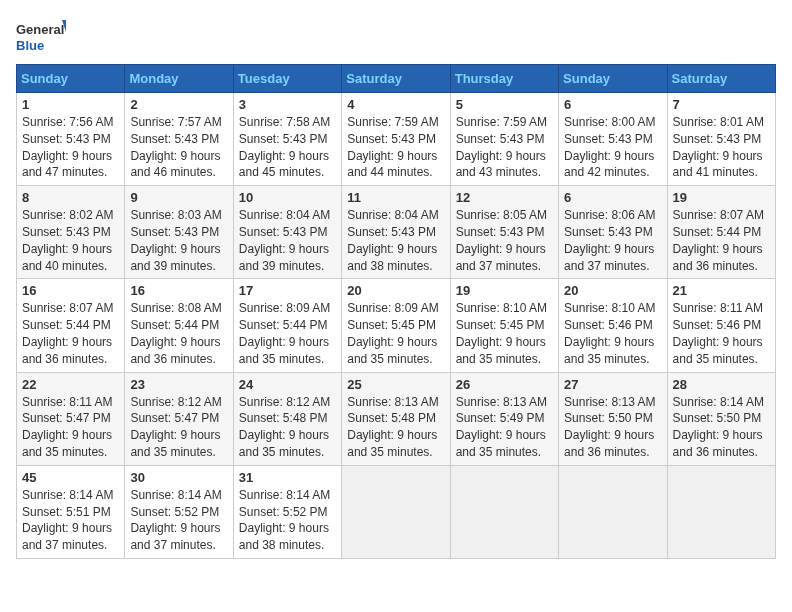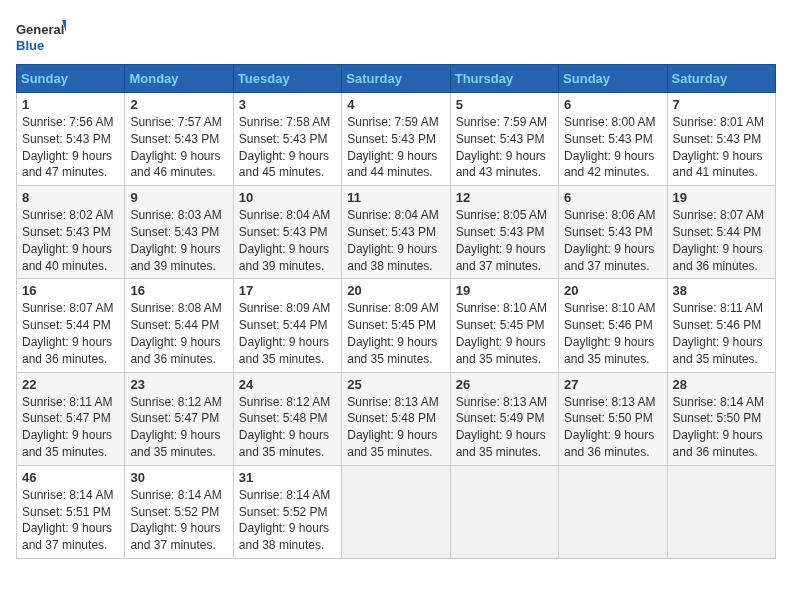--- a/index.html
+++ b/index.html
@@ -182,21 +182,21 @@
         </td>
         <td>
           <span class="day-number">19</span>
 <div class="day-info">Sunrise: 8:10 AM<br>Sunset: 5:45 PM<br>Daylight: 9 hours and 35 minutes.</div>
         </td>
         <td>
           <span class="day-number">20</span>
 <div class="day-info">Sunrise: 8:10 AM<br>Sunset: 5:46 PM<br>Daylight: 9 hours and 35 minutes.</div>
         </td>
         <td>
-          <span class="day-number">38</span>
+          <span class="day-number">21</span>
 <div class="day-info">Sunrise: 8:11 AM<br>Sunset: 5:46 PM<br>Daylight: 9 hours and 35 minutes.</div>
         </td>
       </tr>
       <tr>
         <td>
           <span class="day-number">22</span>
 <div class="day-info">Sunrise: 8:11 AM<br>Sunset: 5:47 PM<br>Daylight: 9 hours and 35 minutes.</div>
         </td>
         <td>
           <span class="day-number">23</span>
@@ -218,21 +218,21 @@
           <span class="day-number">27</span>
 <div class="day-info">Sunrise: 8:13 AM<br>Sunset: 5:50 PM<br>Daylight: 9 hours and 36 minutes.</div>
         </td>
         <td>
           <span class="day-number">28</span>
 <div class="day-info">Sunrise: 8:14 AM<br>Sunset: 5:50 PM<br>Daylight: 9 hours and 36 minutes.</div>
         </td>
       </tr>
       <tr>
         <td>
-          <span class="day-number">46</span>
+          <span class="day-number">45</span>
 <div class="day-info">Sunrise: 8:14 AM<br>Sunset: 5:51 PM<br>Daylight: 9 hours and 37 minutes.</div>
         </td>
         <td>
           <span class="day-number">30</span>
 <div class="day-info">Sunrise: 8:14 AM<br>Sunset: 5:52 PM<br>Daylight: 9 hours and 37 minutes.</div>
         </td>
         <td>
           <span class="day-number">31</span>
 <div class="day-info">Sunrise: 8:14 AM<br>Sunset: 5:52 PM<br>Daylight: 9 hours and 38 minutes.</div>
         </td>

